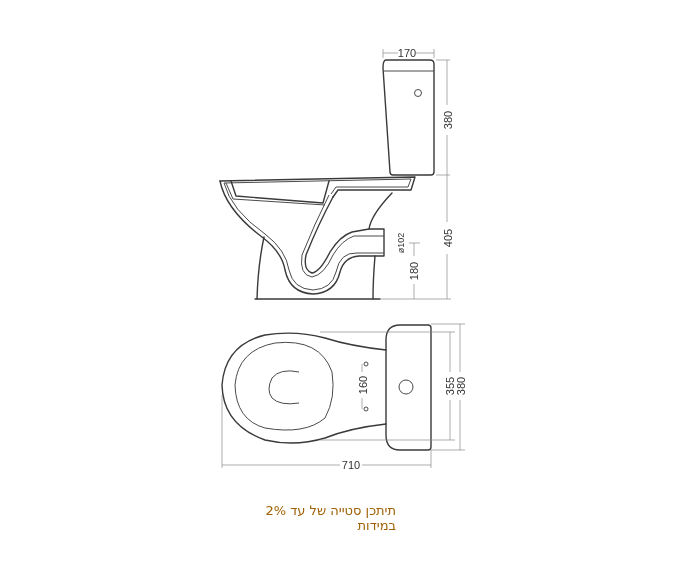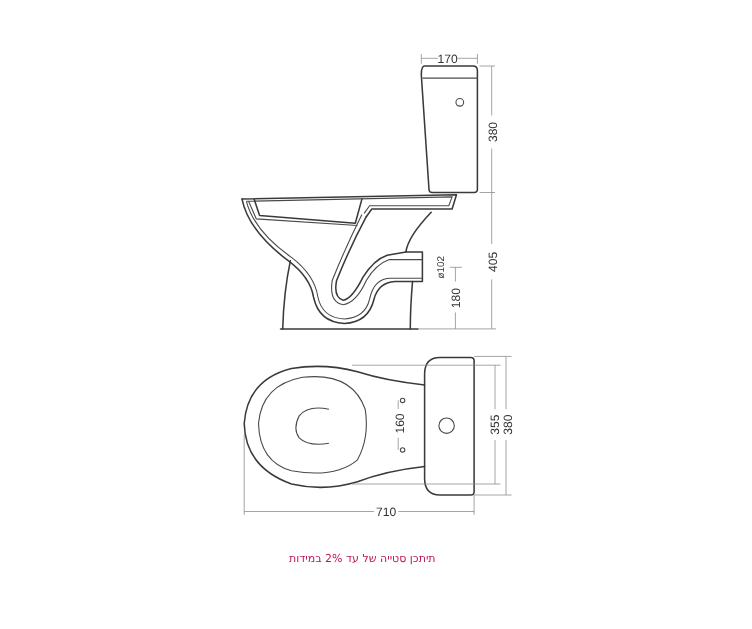--- a/index.html
+++ b/index.html
@@ -3,21 +3,21 @@
   <meta charset="utf-8">
   <style>
     html, body { margin: 0; padding: 0; background: #ffffff; }
     body { width: 684px; height: 572px; position: relative; overflow: hidden; font-family: "Liberation Sans", "DejaVu Sans", sans-serif; }
     #drawing { position: absolute; left: 0; top: 0; width: 684px; height: 572px; }
     .outline { fill: none; stroke: #3a3a3a; stroke-width: 1.4; stroke-linejoin: round; stroke-linecap: round; }
     .thin { fill: none; stroke: #4a4a4a; stroke-width: 1; }
     .dim { fill: none; stroke: #8a8a8a; stroke-width: 0.7; }
     .dimtext { font-family: "Liberation Sans", "DejaVu Sans", sans-serif; font-size: 11px; fill: #333333; }
     .smalltext { font-family: "Liberation Sans", "DejaVu Sans", sans-serif; font-size: 9px; fill: #333333; }
-    #caption { position: absolute; left: 228px; top: 503px; width: 168px; text-align: right; direction: rtl; font-family: "DejaVu Sans", sans-serif; font-size: 10px; color: #be185d; }
+    #caption { position: absolute; left: 228px; top: 503px; width: 168px; text-align: right; direction: rtl; font-family: "DejaVu Sans", sans-serif; font-size: 13px; color: #a16207; }
   </style>
 </head>
 <body>
 
 <svg id="drawing" viewBox="0 0 684 572" xmlns="http://www.w3.org/2000/svg">
 
   <g>
 
     <g>
       <path class="outline" d="M386,60 L430,60 Q434,60 434,64 L434,172 Q434,175 431,175 L393,175 Q390,175 390,172 L383,68 Q383,60 386,60 Z"></path>

